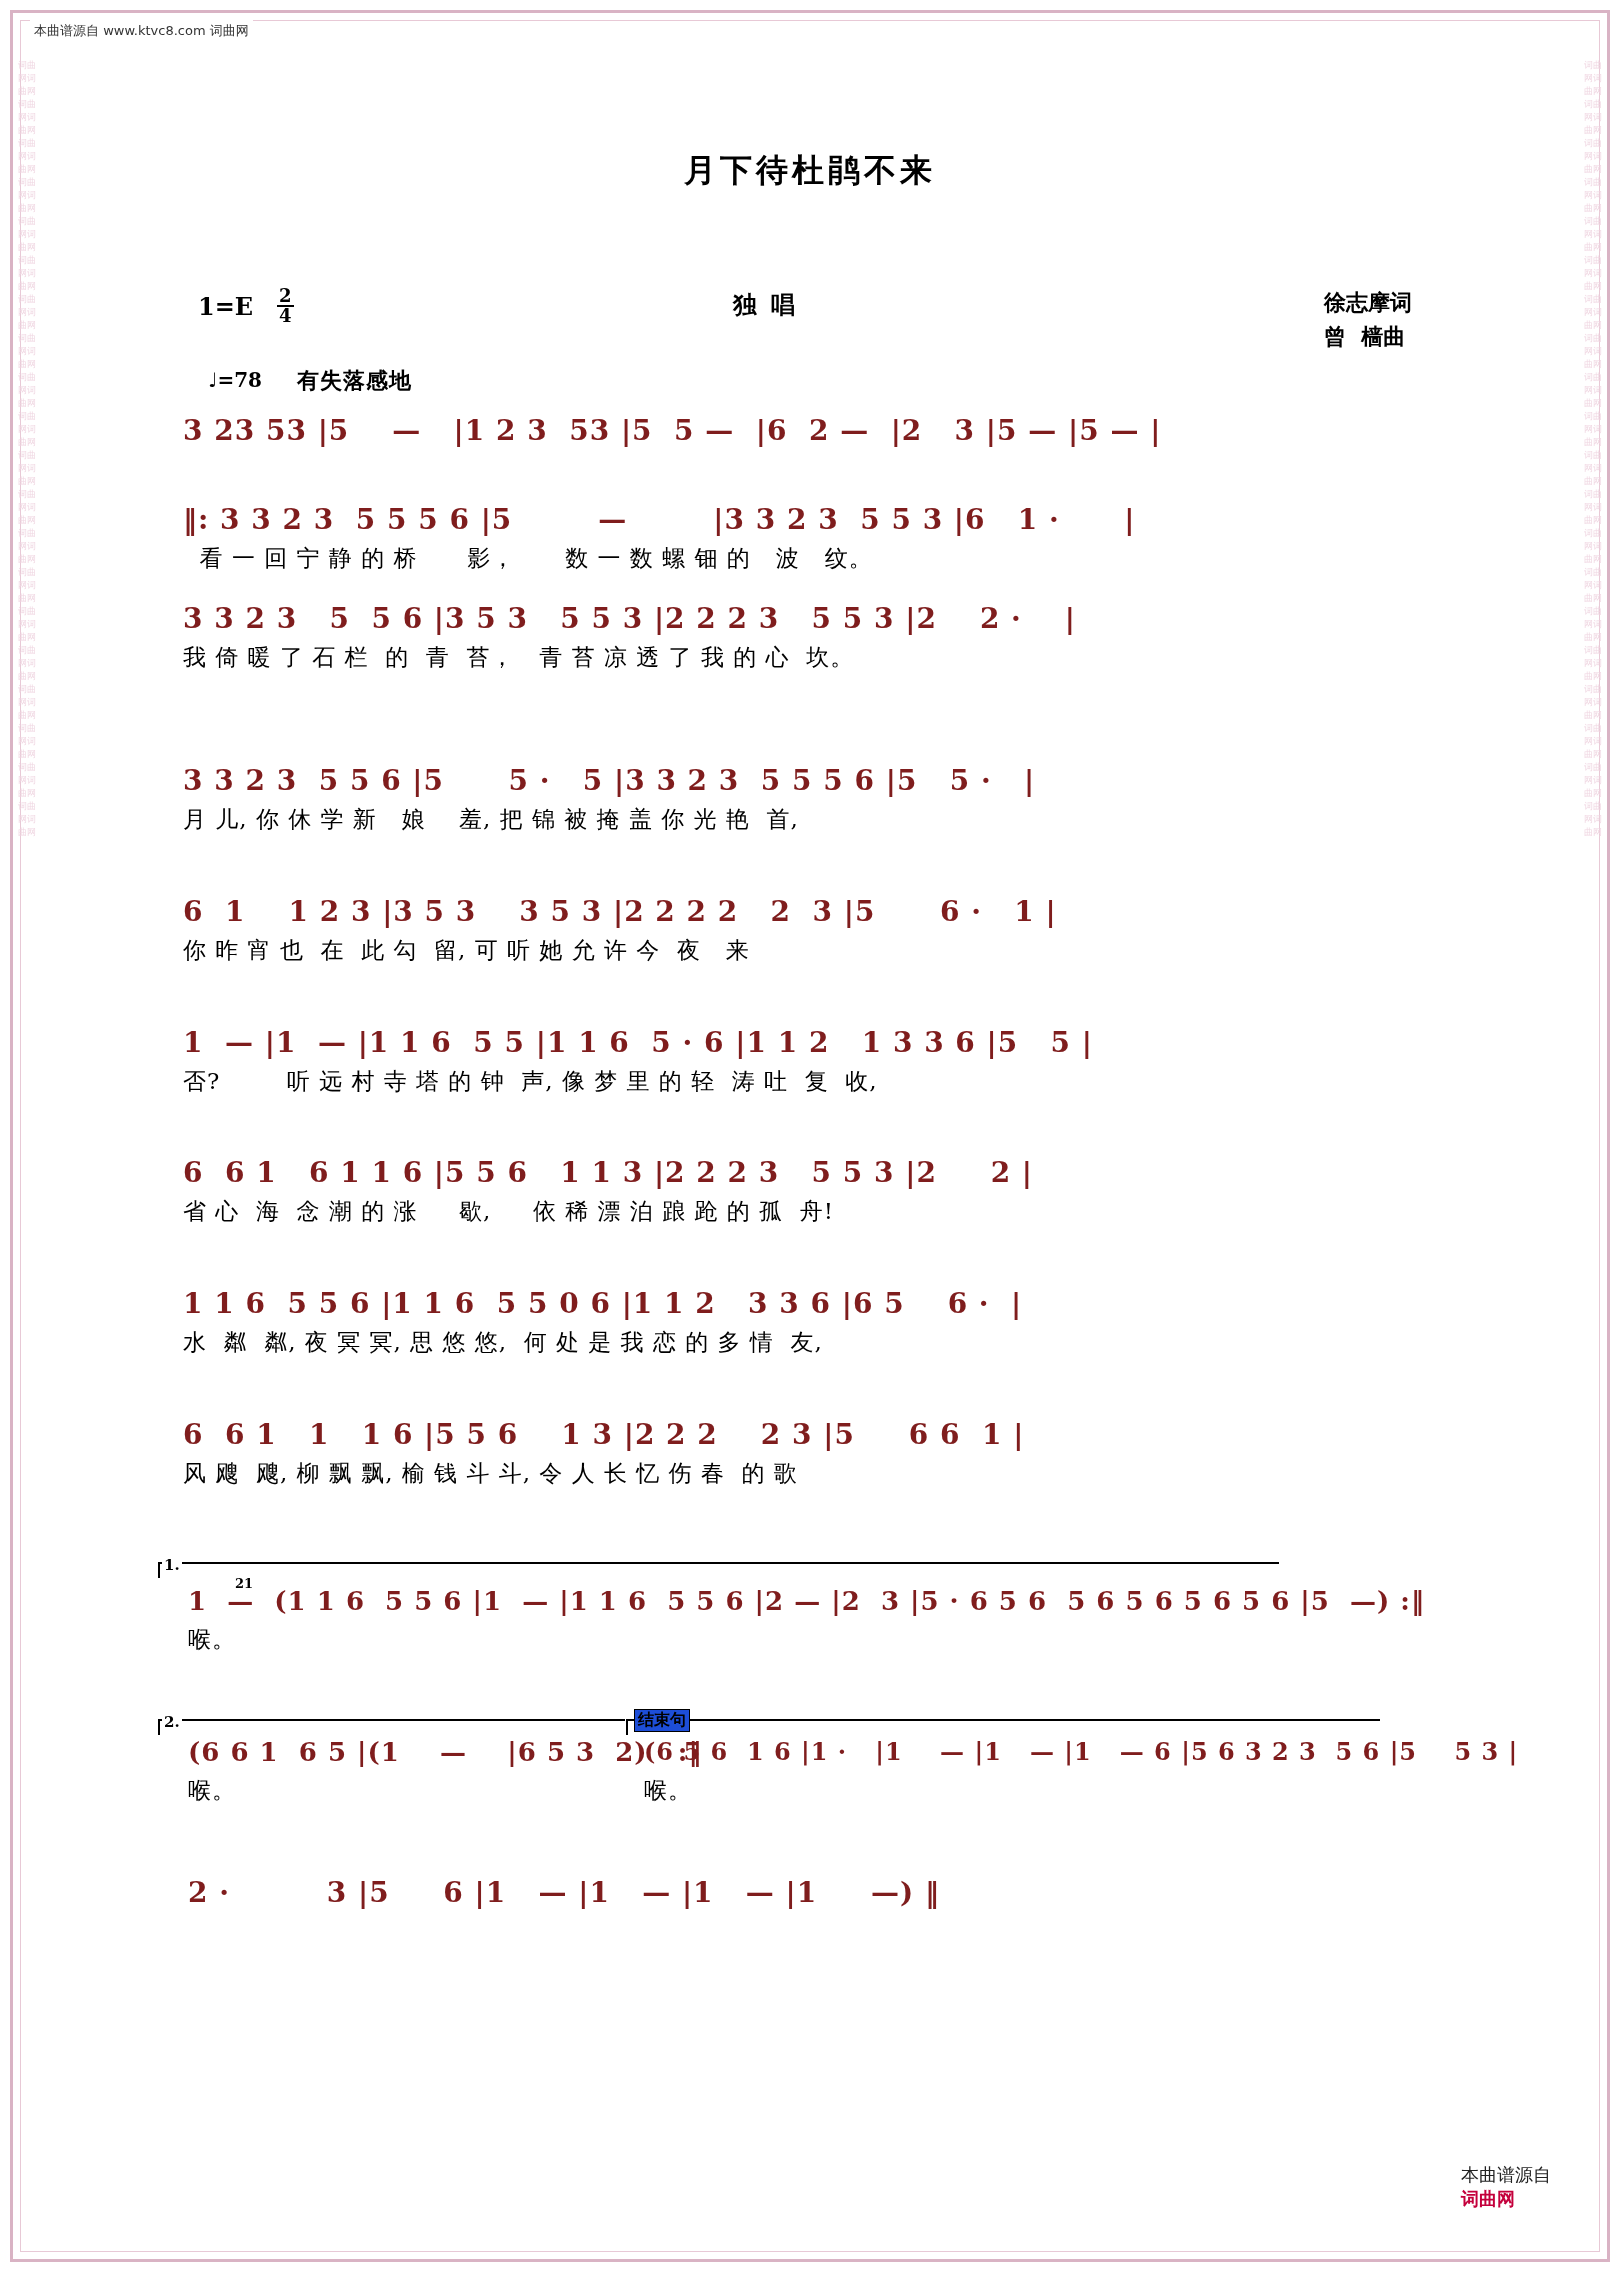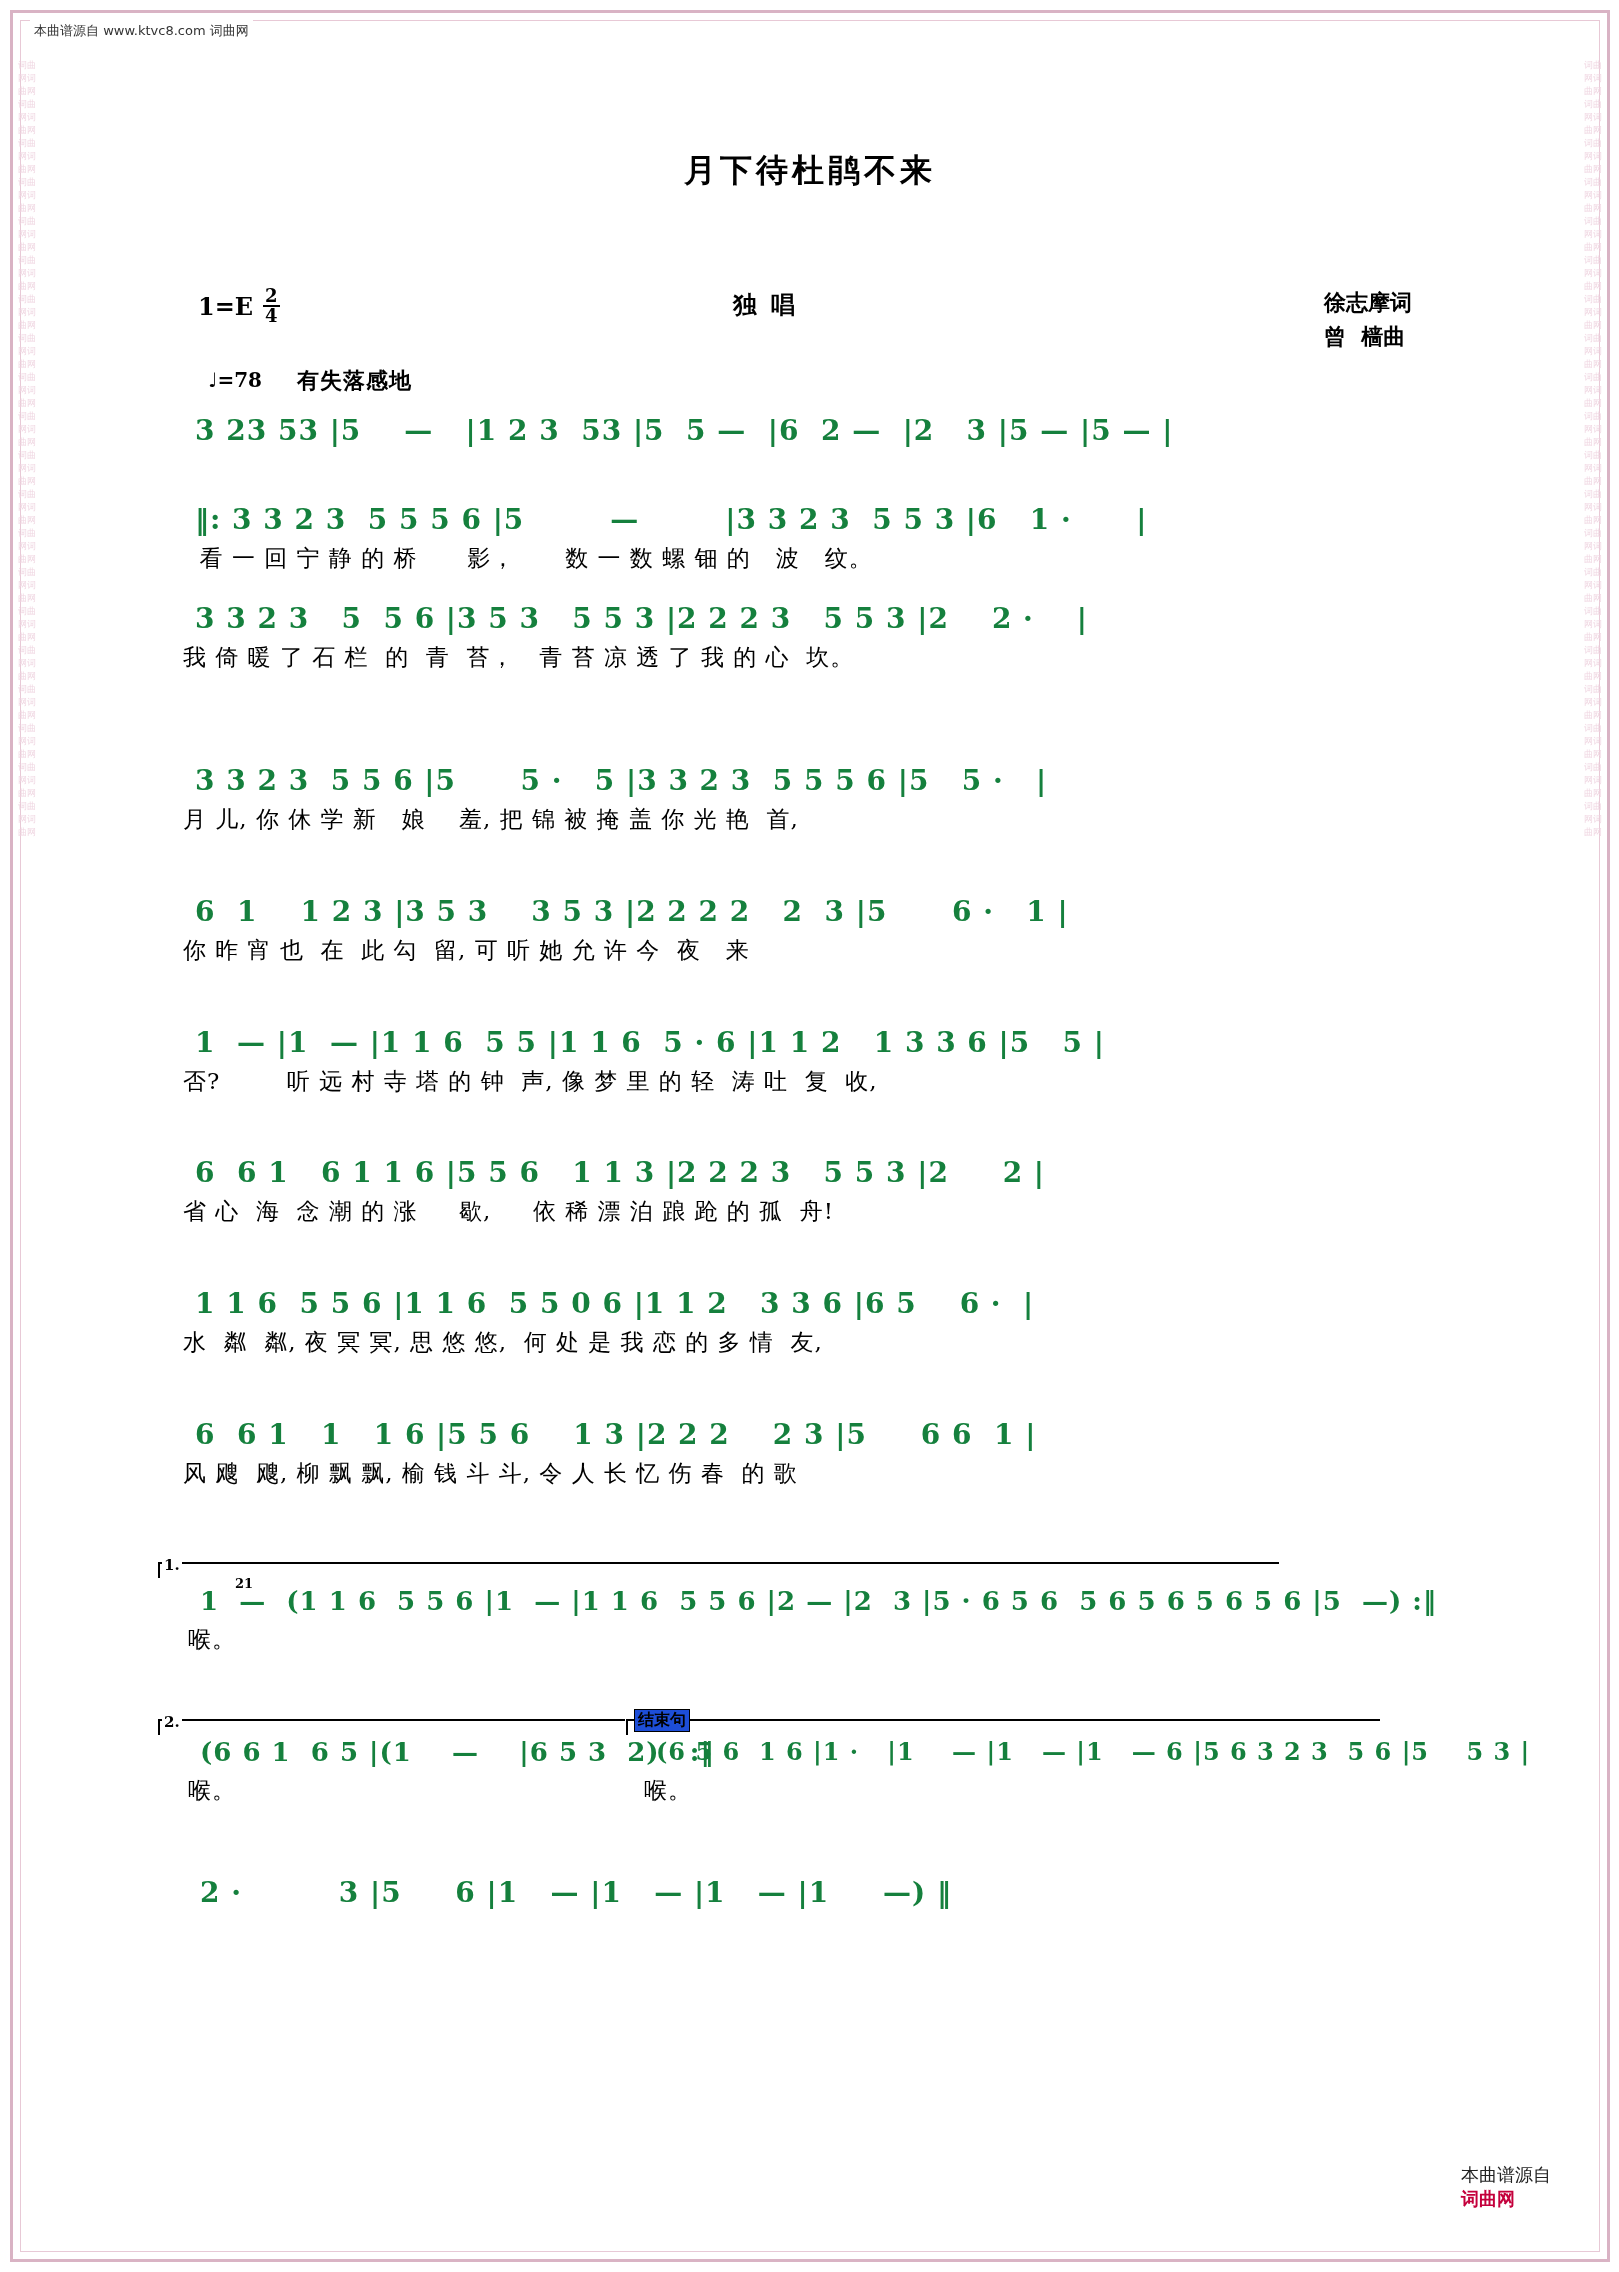--- a/index.html
+++ b/index.html
@@ -84,21 +84,21 @@
   .meta-key {
     position: absolute;
     left: 198px;
     top: 287px;
     font-family: "DejaVu Serif", serif;
     font-size: 24px;
     font-weight: bold;
     color: #000;
     display: flex;
     align-items: center;
-    gap: 10px;
+    gap: 24px;
   }
   .frac {
     display: inline-block;
     font-size: 18px;
     line-height: 1;
     text-align: center;
     vertical-align: middle;
   }
   .frac .num { display: block; border-bottom: 2px solid #000; padding: 0 2px;}
   .frac .den { display: block; padding: 0 2px;}
@@ -150,24 +150,23 @@
   .system {
     position: absolute;
     left: 183px;
     width: 1267px;
     font-family: "DejaVu Serif", serif;
   }
   .notes {
     font-size: 28px;
     font-weight: bold;
     letter-spacing: 1px;
-    color: #15803d;
+    color: #7f1d1d;
     white-space: pre;
     line-height: 34px;
-    margin-left: 12px;
   }
   .lyrics {
     font-family: "DejaVu Serif", serif;
     font-size: 23px;
     color: #000;
     white-space: pre;
     line-height: 30px;
     margin-top: 6px;
     letter-spacing: 1px;
   }

